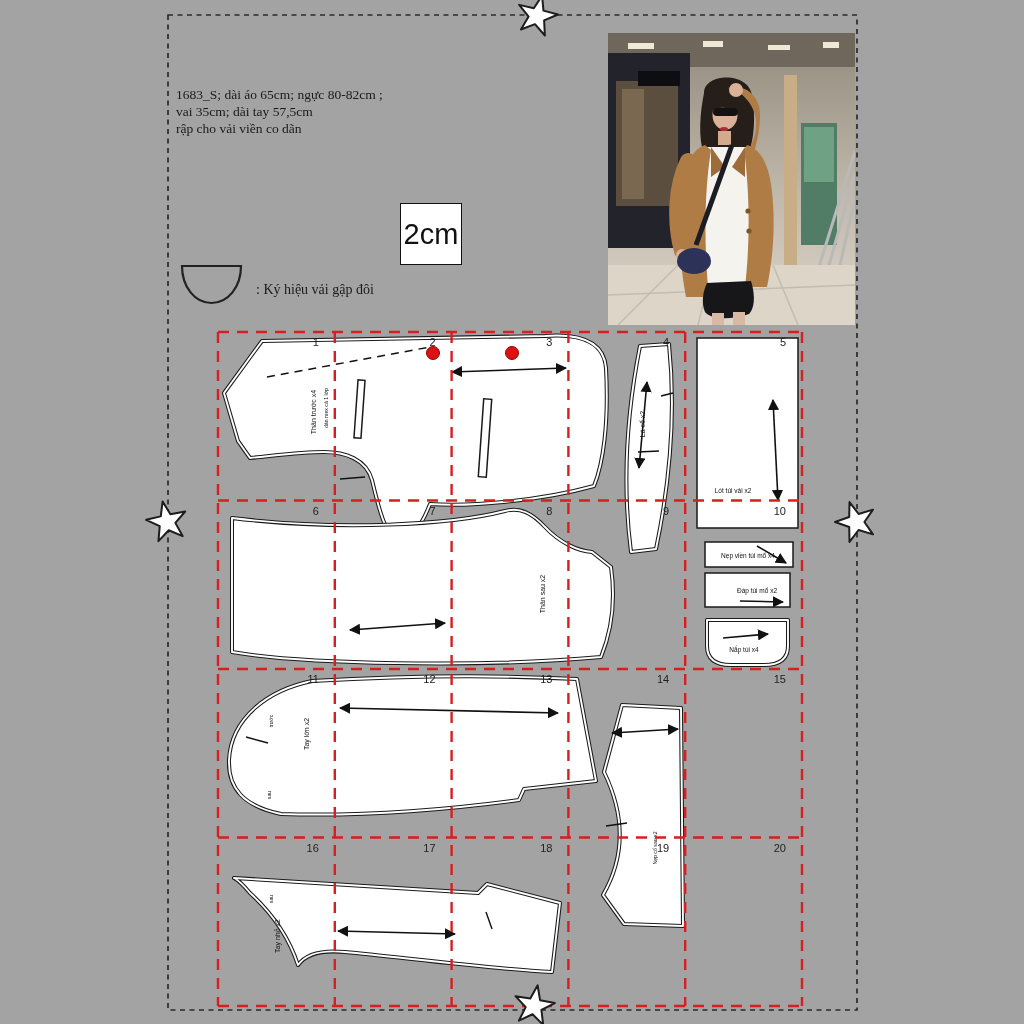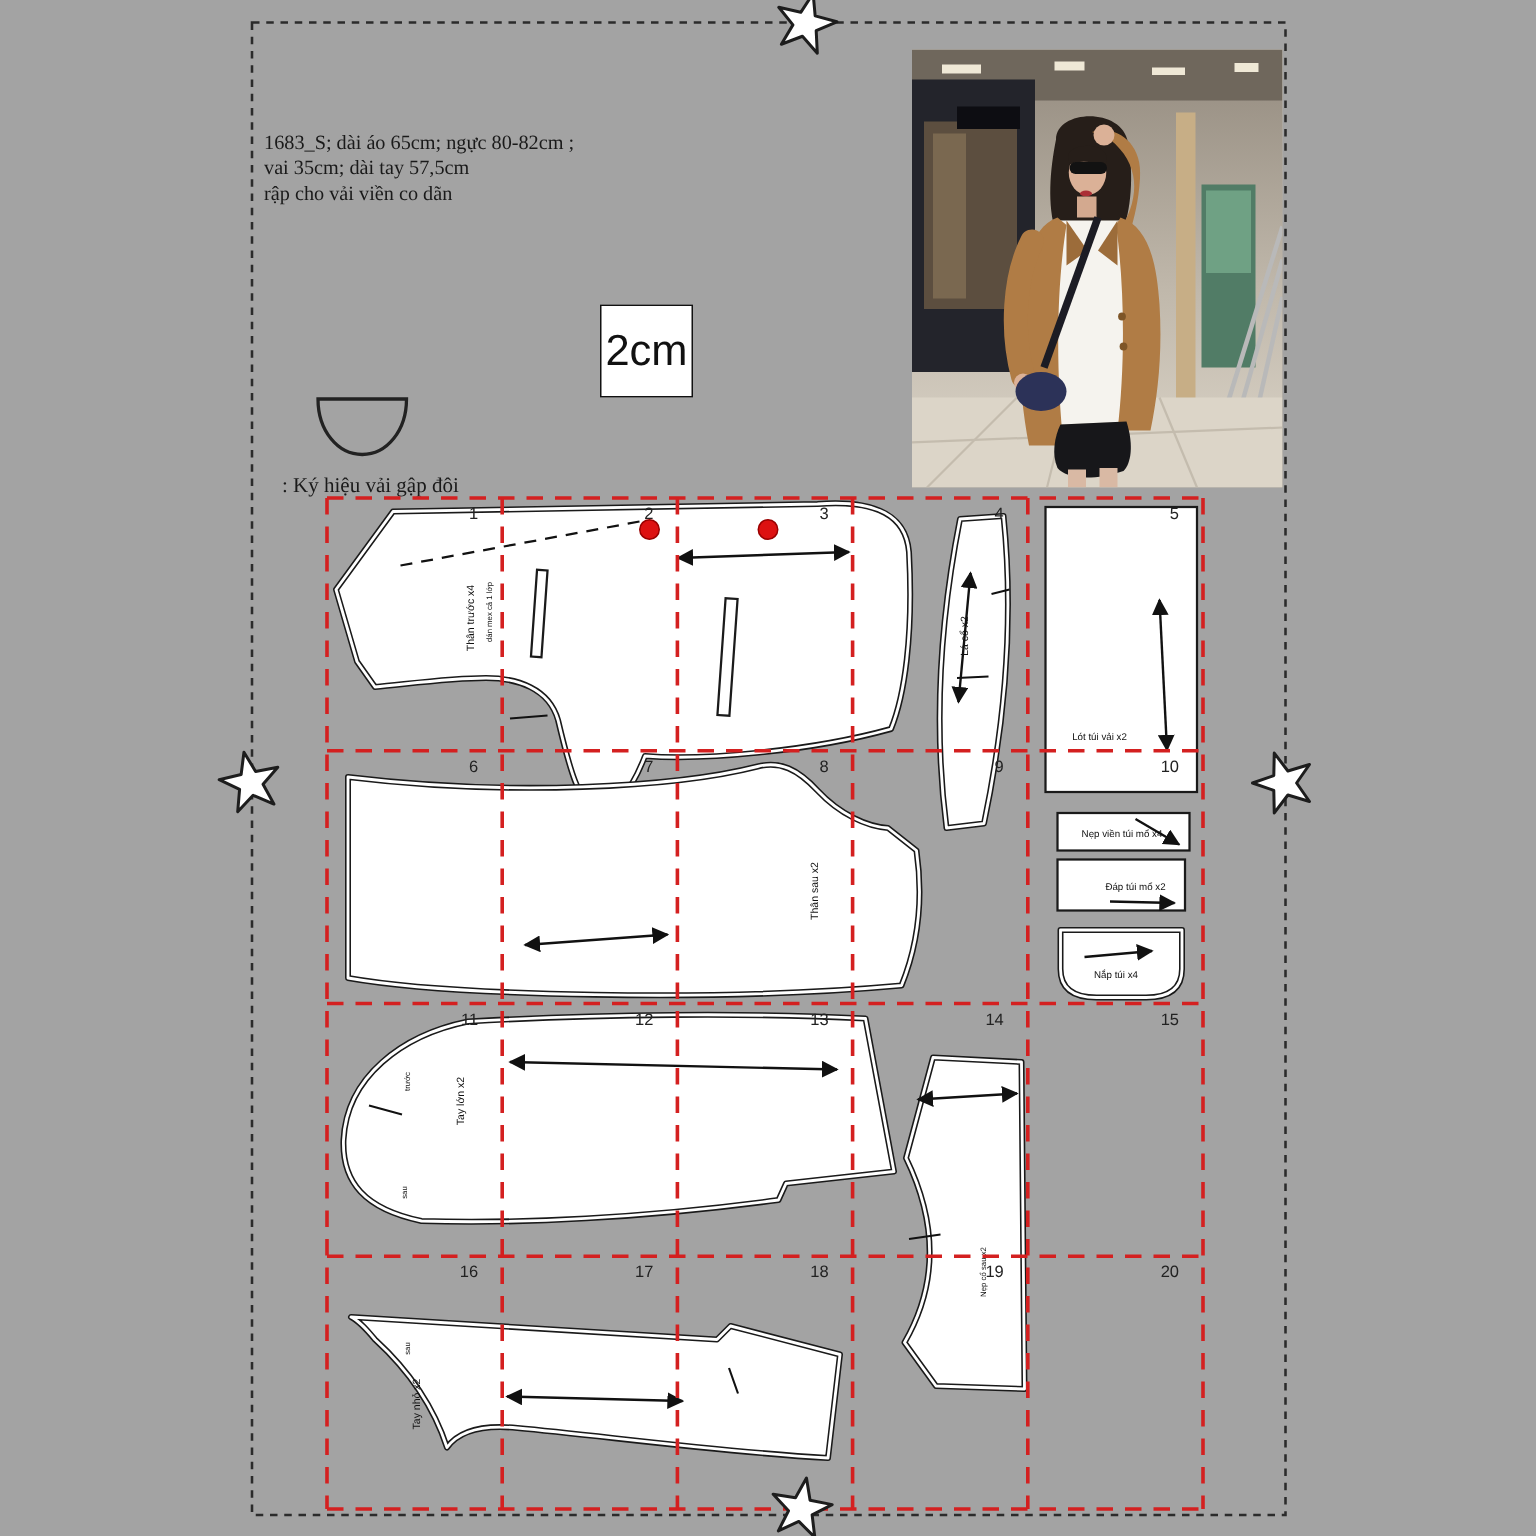--- a/index.html
+++ b/index.html
@@ -5,21 +5,21 @@
   html,body{margin:0;padding:0;background:#fff;}
   .page{position:relative;width:1024px;height:1024px;background:#a3a3a3;overflow:hidden;
         font-family:"Liberation Serif", serif;color:#1a1a1a;}
   .spec,.guide,.note{position:absolute;left:176px;font-size:13.5px;line-height:17px;white-space:nowrap;}
   .spec{top:86px;}
   .guide{top:146px;}
   .note{top:206px;font-weight:bold;}
   .scale-box{position:absolute;left:400px;top:203px;width:60px;height:60px;border:1.6px solid #111;
              display:flex;align-items:center;justify-content:center;
              font-family:"Liberation Sans",sans-serif;font-size:29px;color:#111;background:#fff;}
-  .fold-row{position:absolute;left:178px;top:263px;display:flex;align-items:center;flex-direction:column;}
+  .fold-row{position:absolute;left:178px;top:263px;display:flex;align-items:center;}
   .fold-row span{margin-left:10px;font-size:14px;padding-top:10px;}
   .photo{position:absolute;left:608px;top:33px;width:247px;height:292px;overflow:hidden;background:#b8b0a4;}
   svg.overlay{position:absolute;left:0;top:0;width:1024px;height:1024px;pointer-events:none;}
   
   .pc{fill:#ffffff;stroke:#1a1a1a;stroke-width:4;stroke-linejoin:round;}
   .pci{fill:none;stroke:#ffffff;stroke-width:1.9;stroke-linejoin:round;}
   .ps{fill:#ffffff;stroke:#1a1a1a;stroke-width:1.5;}
   .det{fill:none;stroke:#111;stroke-width:1.4;}
   .rolldash{fill:none;stroke:#111;stroke-width:1.5;stroke-dasharray:8 6;}
   .arr{fill:none;stroke:#111;stroke-width:1.6;marker-start:url(#ah);marker-end:url(#ah);}

